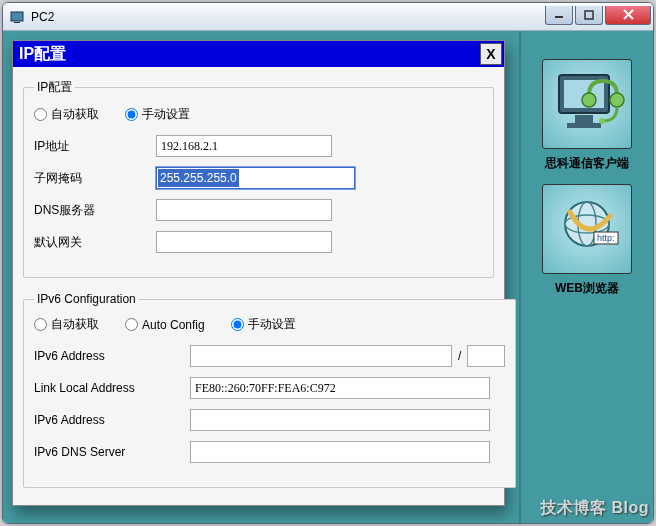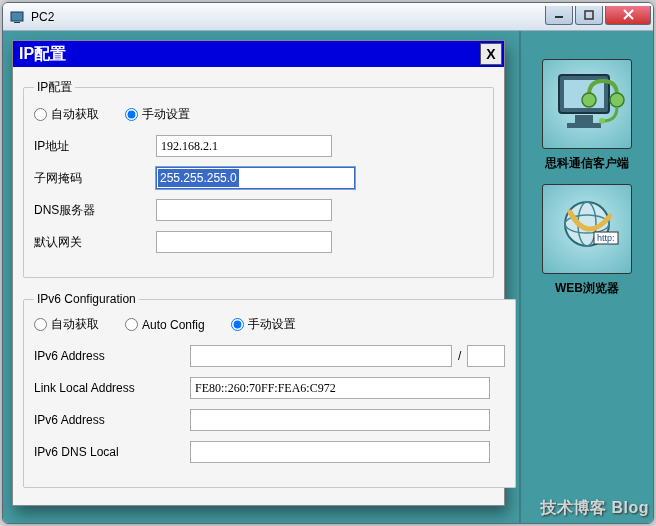--- a/index.html
+++ b/index.html
@@ -174,19 +174,19 @@
         </div>
       <div class="form-row">
           <span class="lbl">Link Local Address</span>
           <input type="text" class="inp-v6addr" style="width: 300px;" value="FE80::260:70FF:FEA6:C972">
         </div>
       <div class="form-row">
           <span class="lbl">IPv6 Address</span>
           <input type="text" class="inp-v6addr" style="width: 300px;" value="">
         </div>
       <div class="form-row">
-          <span class="lbl">IPv6 DNS Local</span>
+          <span class="lbl">IPv6 DNS Server</span>
           <input type="text" class="inp-v6addr" style="width: 300px;" value="">
         </div>
     </fieldset>
 
   </div>
 </div>
 
 </body></html>

